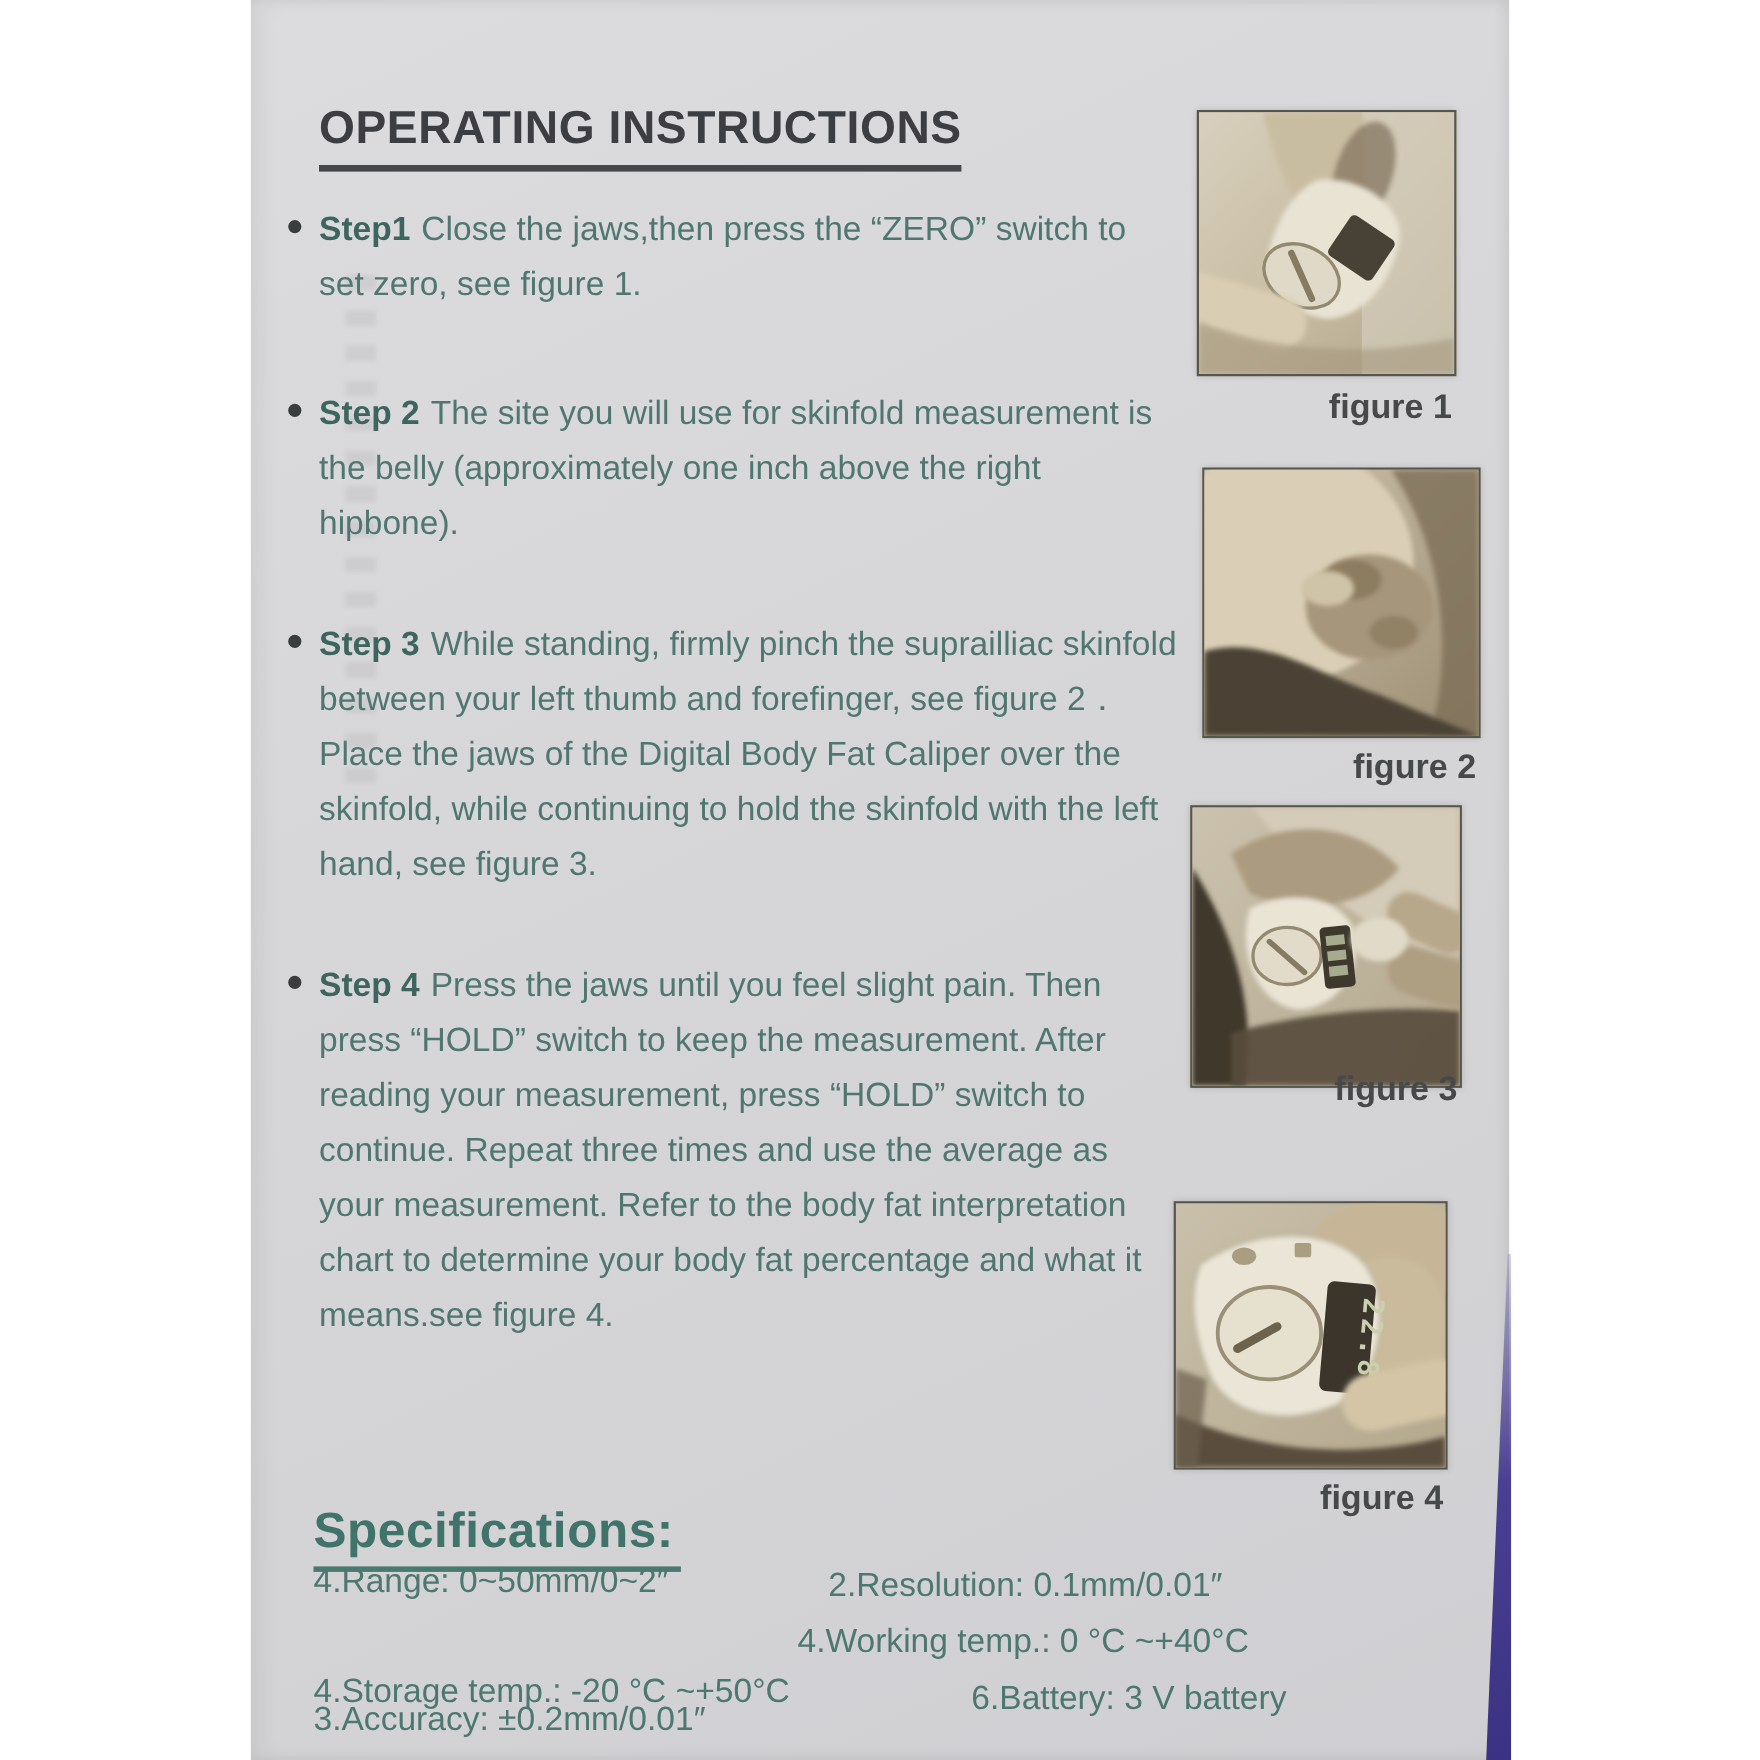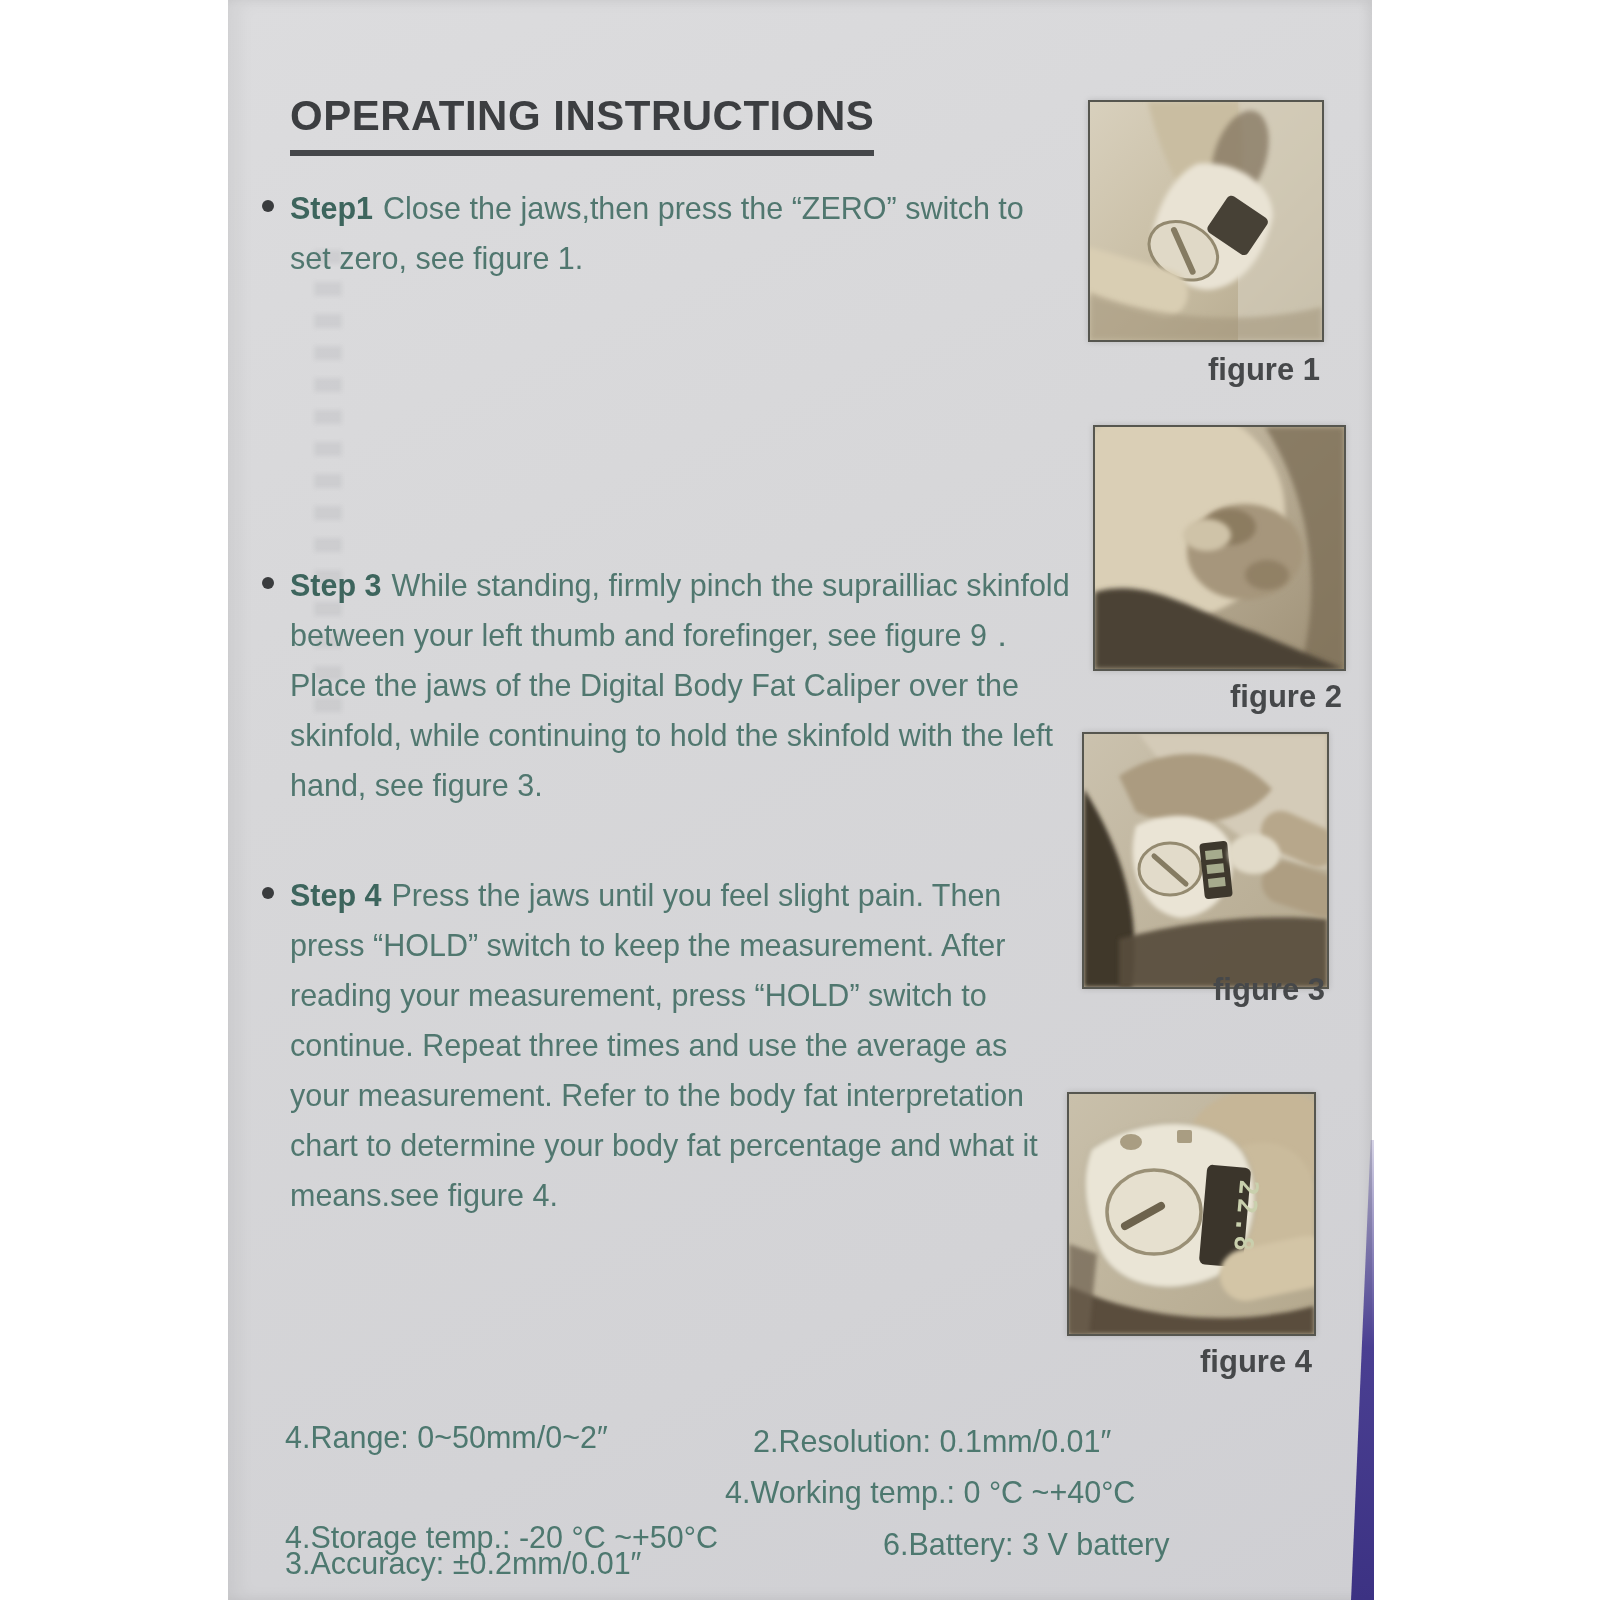--- a/index.html
+++ b/index.html
@@ -79,24 +79,28 @@
 
     <div class="ghost-bleed"></div>
 
     <h1 class="doc-title">OPERATING INSTRUCTIONS</h1>
 
     <div class="step step-1">
       <span class="bullet"></span>
       <span class="step-label">Step1</span><span>Close the jaws,then press the “ZERO” switch to set zero, see figure 1.</span>
     </div>
 
+    <div class="step step-2">
+      <span class="bullet"></span>
+      <span class="step-label">Step 2</span><span>The site you will use for skinfold measurement is the belly (approximately one inch above the right hipbone).</span>
+    </div>
 
     <div class="step step-3">
       <span class="bullet"></span>
-      <span class="step-label">Step 3</span><span>While standing, firmly pinch the suprailliac skinfold between your left thumb and forefinger, see figure 9． Place the jaws of the Digital Body Fat Caliper over the skinfold, while continuing to hold the skinfold with the left hand, see figure 3.</span>
+      <span class="step-label">Step 3</span><span>While standing, firmly pinch the suprailliac skinfold between your left thumb and forefinger, see figure 2． Place the jaws of the Digital Body Fat Caliper over the skinfold, while continuing to hold the skinfold with the left hand, see figure 3.</span>
     </div>
 
     <div class="step step-4">
       <span class="bullet"></span>
       <span class="step-label">Step 4</span><span>Press the jaws until you feel slight pain. Then press “HOLD” switch to keep the measurement. After reading your measurement, press “HOLD” switch to continue. Repeat three times and use the average as your measurement. Refer to the body fat interpretation chart to determine your body fat percentage and what it means.see figure 4.</span>
     </div>
 
     <div class="figure-photo fig-1">
       <svg viewBox="0 0 232 238">
         <defs>
@@ -203,20 +207,21 @@
           <rect x="134" y="72" width="44" height="100" rx="6" fill="#3b352b"></rect>
           <text transform="translate(168 84) rotate(90)" font-family="'DejaVu Sans Mono', monospace" font-size="26" font-weight="bold" fill="#c9d0ad" letter-spacing="3">22.8</text>
         </g>
         <rect x="150" y="150" width="115" height="52" rx="26" fill="#d3c5a6" transform="rotate(-12 200 175)" filter="url(#soft4)"></rect>
         <path d="M0,192 C80,228 170,232 245,212 L245,240 L0,240 Z" fill="#5a4e3d" filter="url(#soft4)"></path>
         <path d="M0,150 L28,160 L20,240 L0,240 Z" fill="#6d6150" opacity="0.7" filter="url(#soft4)"></path>
       </svg>
     </div>
     <div class="fig-label lbl-4">figure 4</div>
 
+    <h2 class="spec-heading">Specifications:</h2>
 
     <span class="spec-item spec-r1l">4.Range: 0~50mm/0~2″</span>
     <span class="spec-item spec-r1r">2.Resolution: 0.1mm/0.01″</span>
     <span class="spec-item spec-r2l">3.Accuracy: ±0.2mm/0.01″</span>
     <span class="spec-item spec-r2r">4.Working temp.: 0 °C ~+40°C</span>
     <span class="spec-item spec-r3l">4.Storage temp.: -20 °C ~+50°C</span>
     <span class="spec-item spec-r3r">6.Battery: 3 V battery</span>
   </div>
 
   <div class="spine-accent"></div>

